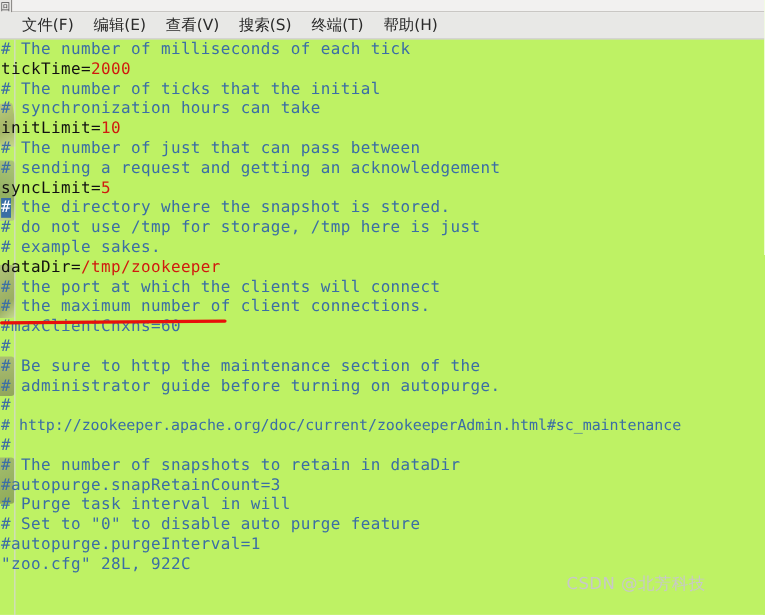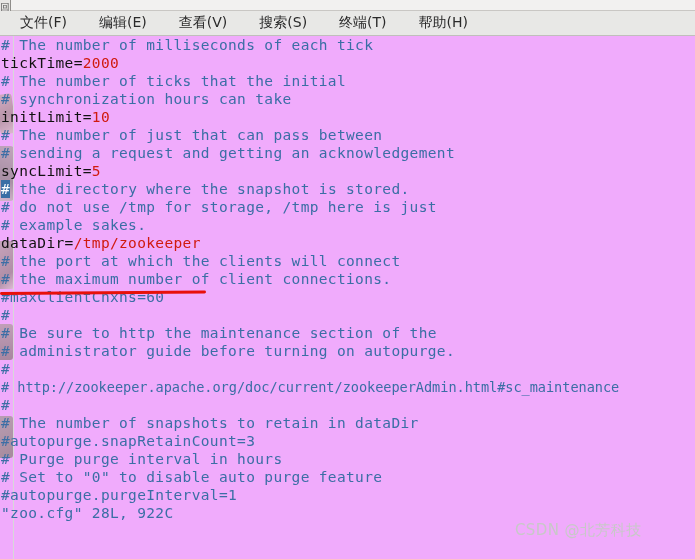--- a/index.html
+++ b/index.html
@@ -50,38 +50,37 @@
     position: absolute;
     left: 0; top: 11px;
     width: 695px; height: 25px;
     background: #e8e8e6;
     border-bottom: 1px solid #c0bfbc;
     box-sizing: border-box;
     display: flex;
     align-items: center;
     padding-left: 11px;
     font-family: "DejaVu Sans", sans-serif;
-    gap: 14px;
   }
   .menu-item {
     font-size: 14px;
     color: #2a2a2a;
     padding: 1px 9px 2px 9px;
     white-space: nowrap;
     letter-spacing: 0px;
     cursor: default;
   }
 
   
   .terminal {
     position: absolute;
     left: 0; top: 36px;
     width: 695px;
     height: 523px;
-    background: #f0abfc;
+    background: #bef264;
     overflow: hidden;
   }
 
   
   .wallpaper-bleed {
     position: absolute;
     left: 0; top: 0;
     width: 14px; height: 523px;
     overflow: hidden;
     opacity: 0.55;
@@ -230,21 +229,21 @@
         <div class="line"><span class="c-comment"># the maximum number of client connections.</span></div>
         <div class="line"><span class="c-comment">#maxClientCnxns=60</span></div>
         <div class="line"><span class="c-comment">#</span></div>
         <div class="line"><span class="c-comment"># Be sure to http the maintenance section of the</span></div>
         <div class="line"><span class="c-comment"># administrator guide before turning on autopurge.</span></div>
         <div class="line"><span class="c-comment">#</span></div>
         <div class="line narrow"><span class="c-comment"># http://zookeeper.apache.org/doc/current/zookeeperAdmin.html#sc_maintenance</span></div>
         <div class="line"><span class="c-comment">#</span></div>
         <div class="line"><span class="c-comment"># The number of snapshots to retain in dataDir</span></div>
         <div class="line"><span class="c-comment">#autopurge.snapRetainCount=3</span></div>
-        <div class="line"><span class="c-comment"># Purge purge interval in hours</span></div>
+        <div class="line"><span class="c-comment"># Purge task interval in will</span></div>
         <div class="line"><span class="c-comment"># Set to "0" to disable auto purge feature</span></div>
         <div class="line"><span class="c-comment">#autopurge.purgeInterval=1</span></div>
         <div class="line"><span class="c-status">"zoo.cfg" 28L, 922C</span></div>
       </div>
 
     <div class="red-underline"></div>
   </div>
 
   <div class="watermark">CSDN @北芳科技</div>
 

